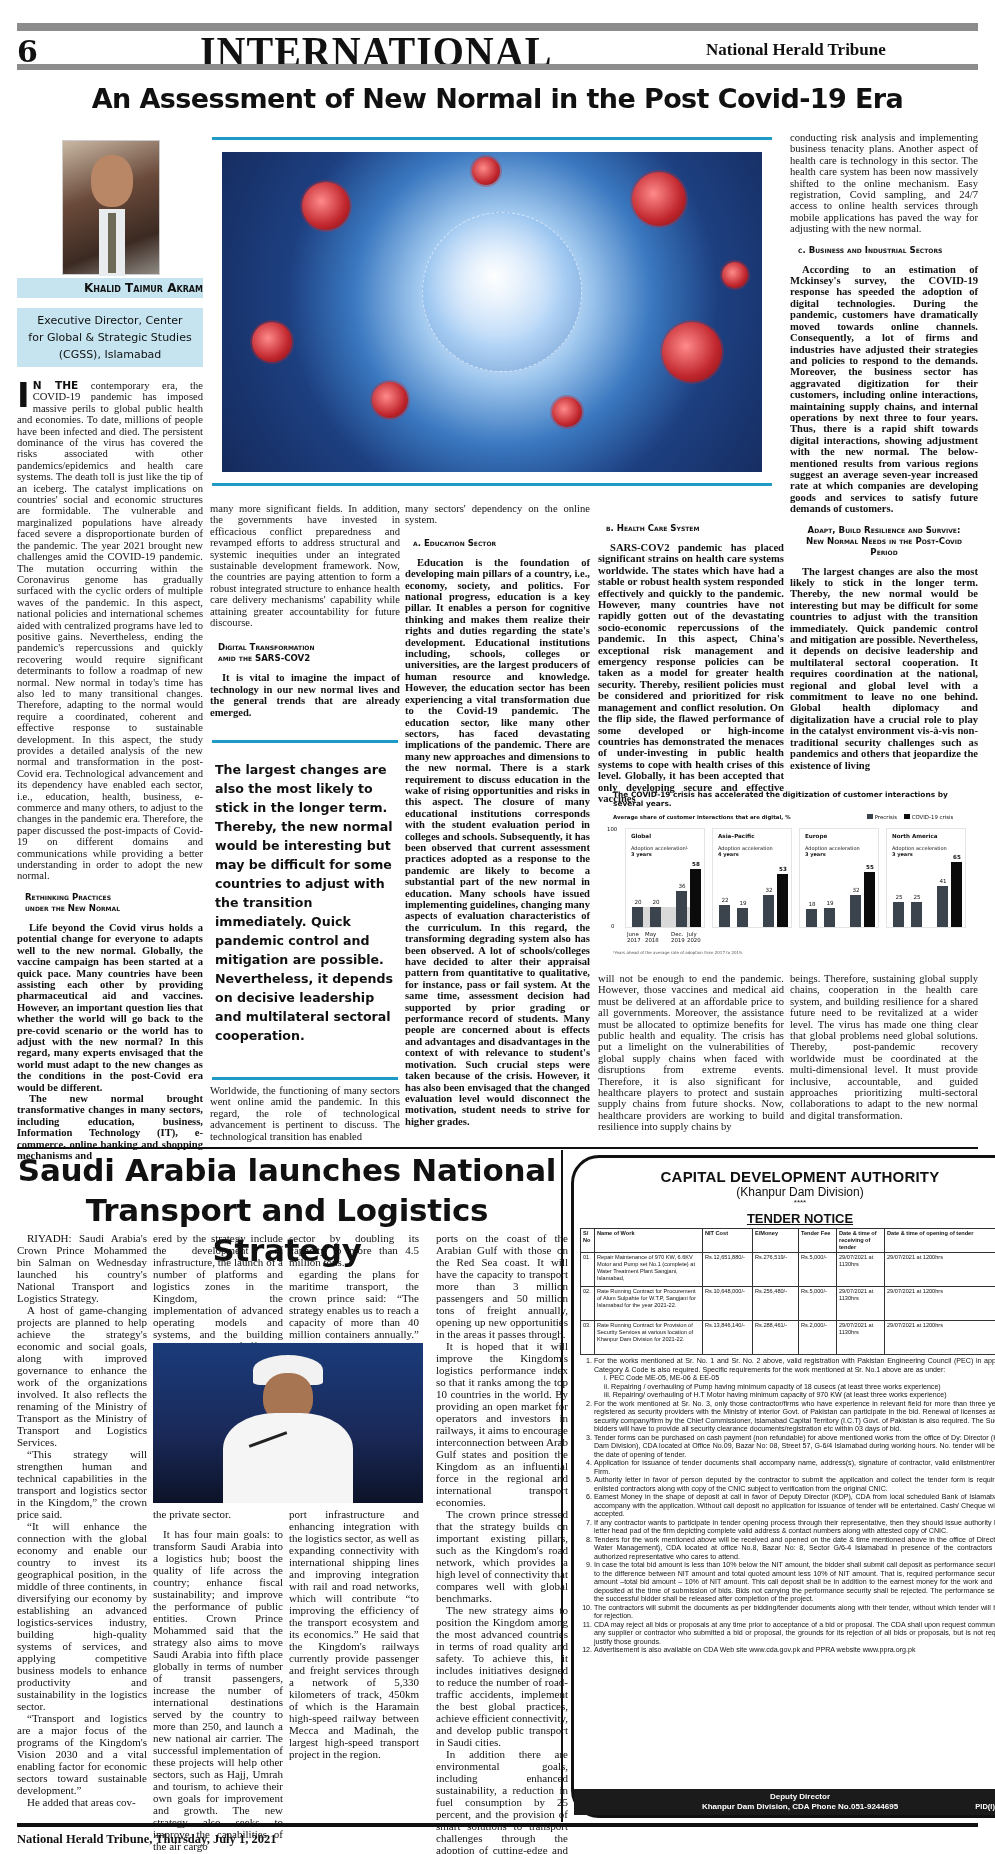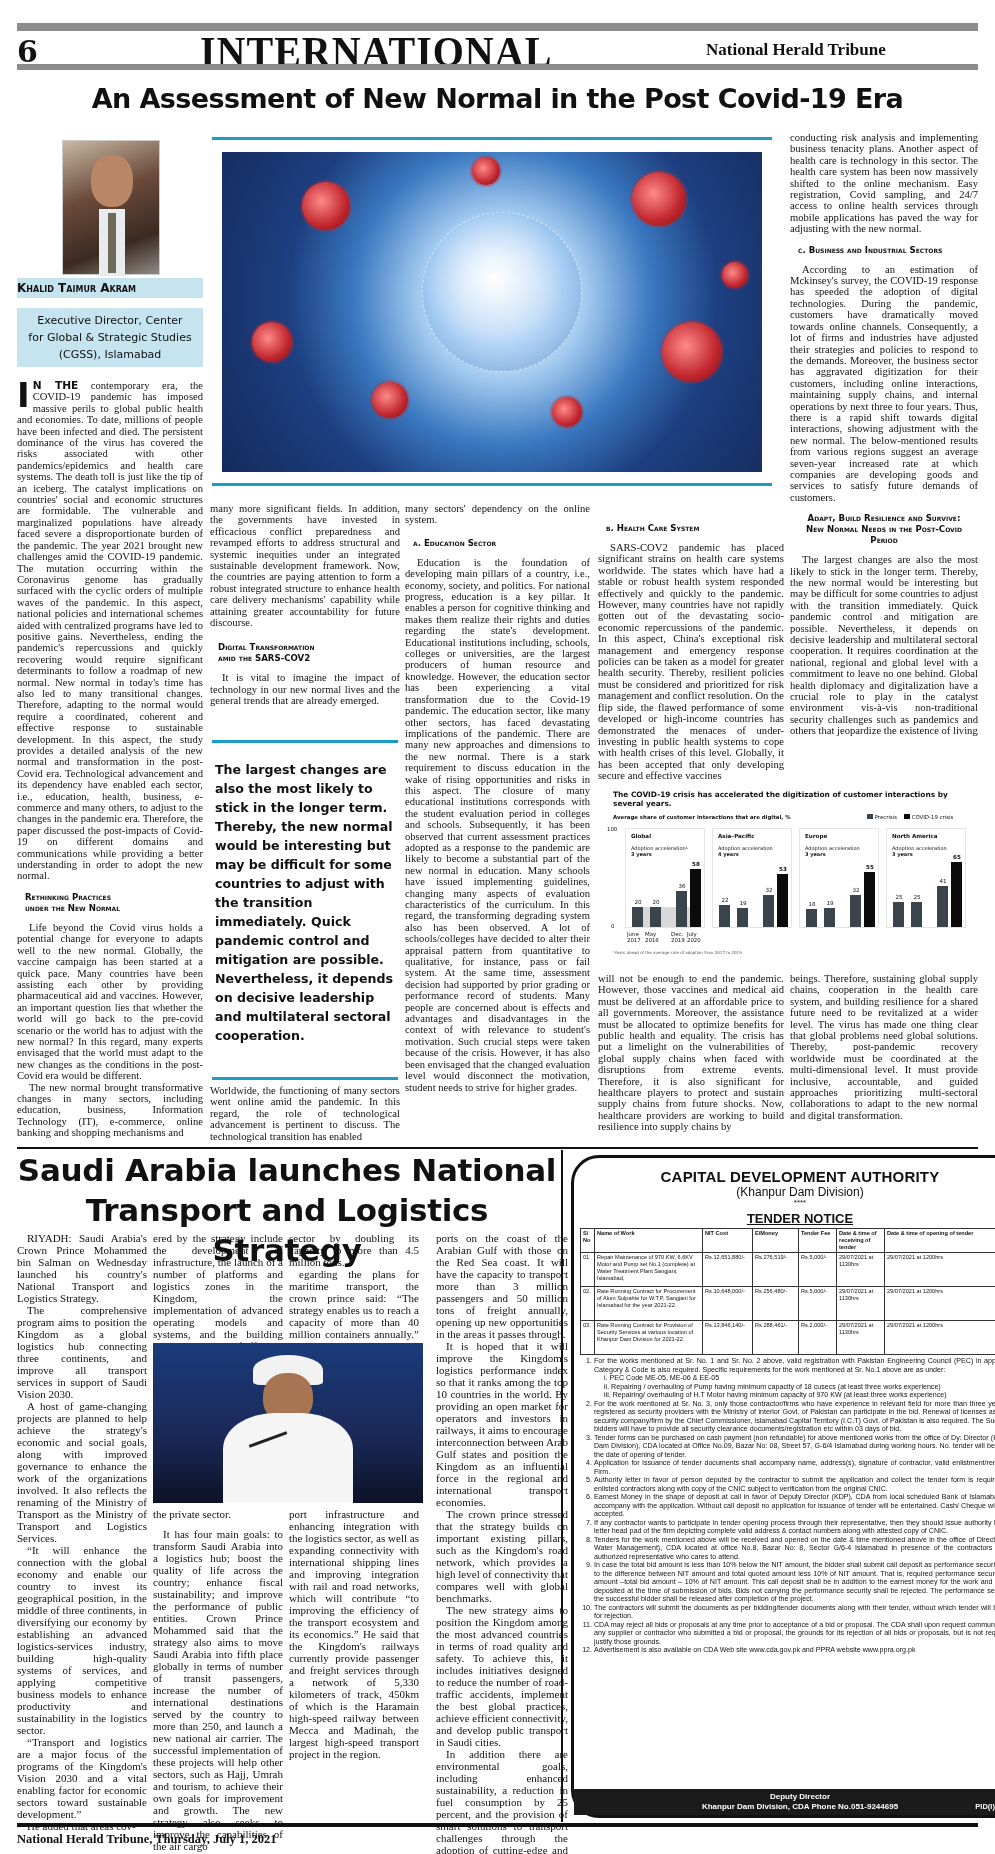--- a/index.html
+++ b/index.html
@@ -4,26 +4,26 @@
 <style>
   * { box-sizing: border-box; margin: 0; padding: 0; }
   body { width: 995px; height: 1854px; background: #fff; font-family: "DejaVu Serif", serif; color: #111; position: relative; overflow: hidden; }
   .abs { position: absolute; }
   .bar { background: #8c8c8c; height: 8px; }
   .masthead-num { font-family: "DejaVu Serif", serif; font-weight: bold; font-size: 30px; }
   .masthead-sec { font-family: "Liberation Serif", serif; font-weight: bold; font-size: 40px; letter-spacing: 1px; transform: scaleY(1.05); }
   .masthead-paper { font-family: "Liberation Serif", serif; font-weight: bold; font-size: 17px; }
   .headline { font-family: "DejaVu Sans", sans-serif; font-weight: bold; font-size: 27px; letter-spacing: -0.6px; text-align: center; }
   .col { font-family: "Liberation Serif", serif; font-size: 10.6px; line-height: 11.4px; text-align: justify; hyphens: auto; }
-  .col p { text-indent: 12px; }
+  .col p { text-indent: 12px; font-weight: bold; }
   .subhead { font-family: "DejaVu Sans", sans-serif; font-weight: bold; font-size: 8.6px; font-variant: small-caps; line-height: 11px; margin: 10px 0 8px 0; }
   .subhead.c { text-align: center; }
   .blue-rule { background: #1d9ac5; height: 3px; }
   .photo-author { background: linear-gradient(160deg,#c9b8a4 0%,#6a4a3a 40%,#3b2a22 75%,#8f8a84 100%); border: 1px solid #ccc; }
-  .name-box { background: #c5e4ef; font-family: "DejaVu Sans", sans-serif; font-weight: bold; font-size: 12px; font-variant: small-caps; text-align: left; padding: 3px 0; }
+  .name-box { background: #c5e4ef; font-family: "DejaVu Sans", sans-serif; font-weight: bold; font-size: 12px; font-variant: small-caps; text-align: right; padding: 3px 0; }
   .role-box { background: #c5e4ef; font-family: "DejaVu Sans", sans-serif; font-size: 11px; text-align: center; line-height: 17px; padding: 4px 0; }
   .dropcap { float: left; font-family: "DejaVu Sans", sans-serif; font-weight: bold; font-size: 34px; line-height: 30px; margin-right: 3px; }
   .covid-img { background: radial-gradient(circle at 52% 45%, #ffffff 0%, #e8f2ff 12%, #9fc7ee 26%, #3a78c0 45%, #1d3f80 65%, #152a5c 100%); overflow: hidden; }
   .virus { position: absolute; border-radius: 50%; background: radial-gradient(circle at 40% 40%, #ff8a8a, #c0262d 60%, #7a1014); box-shadow: 0 0 0 2px rgba(200,40,45,.35); }
   .pull { font-family: "DejaVu Sans", sans-serif; font-weight: bold; font-size: 12.6px; line-height: 19px; }
   .chart-title { font-family: "DejaVu Sans", sans-serif; font-weight: bold; font-size: 7.4px; line-height: 9px; }
   .chart-sub { font-family: "DejaVu Sans", sans-serif; font-size: 5.4px; }
   .panel { position: absolute; background: #fff; border: 1px solid #e4e4e4; }
   .panel-name { font-family: "DejaVu Sans", sans-serif; font-weight: bold; font-size: 5.6px; position: absolute; left: 5px; top: 4px; }
   .panel-acc { font-family: "DejaVu Sans", sans-serif; font-size: 5px; line-height: 6px; position: absolute; left: 5px; top: 16px; }
@@ -214,22 +214,22 @@
 
 <div class="abs heavy-rule" style="left:17px; top:1147px; width:961px; height:2px;"></div>
 
 <div class="abs saudi-head" style="left:17px; top:1150px; width:540px;">
   <div>Saudi Arabia launches National</div>
   <div>Transport and Logistics Strategy</div>
 </div>
 
 <div class="abs col2" style="left:17px; top:1232px; width:130px;">
   <p>RIYADH: Saudi Arabia's Crown Prince Mohammed bin Salman on Wednesday launched his country's National Transport and Logistics Strategy.</p>
-  <p>The comprehensive program aims to position the Kingdom as a global logistics hub connecting three continents, and improve all transport services in support of Saudi Vision 2030.</p>
   <p>A host of game-changing projects are planned to help achieve the strategy's economic and social goals, along with improved governance to enhance the work of the organizations involved. It also reflects the renaming of the Ministry of Transport as the Ministry of Transport and Logistics Services.</p>
+  <p>“This strategy will strengthen human and technical capabilities in the transport and logistics sector in the Kingdom,” the crown price said.</p>
   <p>“It will enhance the connection with the global economy and enable our country to invest its geographical position, in the middle of three continents, in diversifying our economy by establishing an advanced logistics-services industry, building high-quality systems of services, and applying competitive business models to enhance productivity and sustainability in the logistics sector.</p>
   <p>“Transport and logistics are a major focus of the programs of the Kingdom's Vision 2030 and a vital enabling factor for economic sectors toward sustainable development.”</p>
   <p>He added that areas cov-</p>
 </div>
 <div class="abs col2" style="left:153px; top:1232px; width:130px;">ered by the strategy include the development of infrastructure, the launch of a number of platforms and logistics zones in the Kingdom, the implementation of advanced operating models and systems, and the building and enhancement of effective partnerships between the government and</div>
 <div class="abs col2" style="left:289px; top:1232px; width:130px;">
   <div>sector by doubling its capacity to more than 4.5 million tons.</div>
   <p>egarding the plans for maritime transport, the crown prince said: “The strategy enables us to reach a capacity of more than 40 million containers annually.” He added that it includes associated investments in developing</p>
 </div>
 

